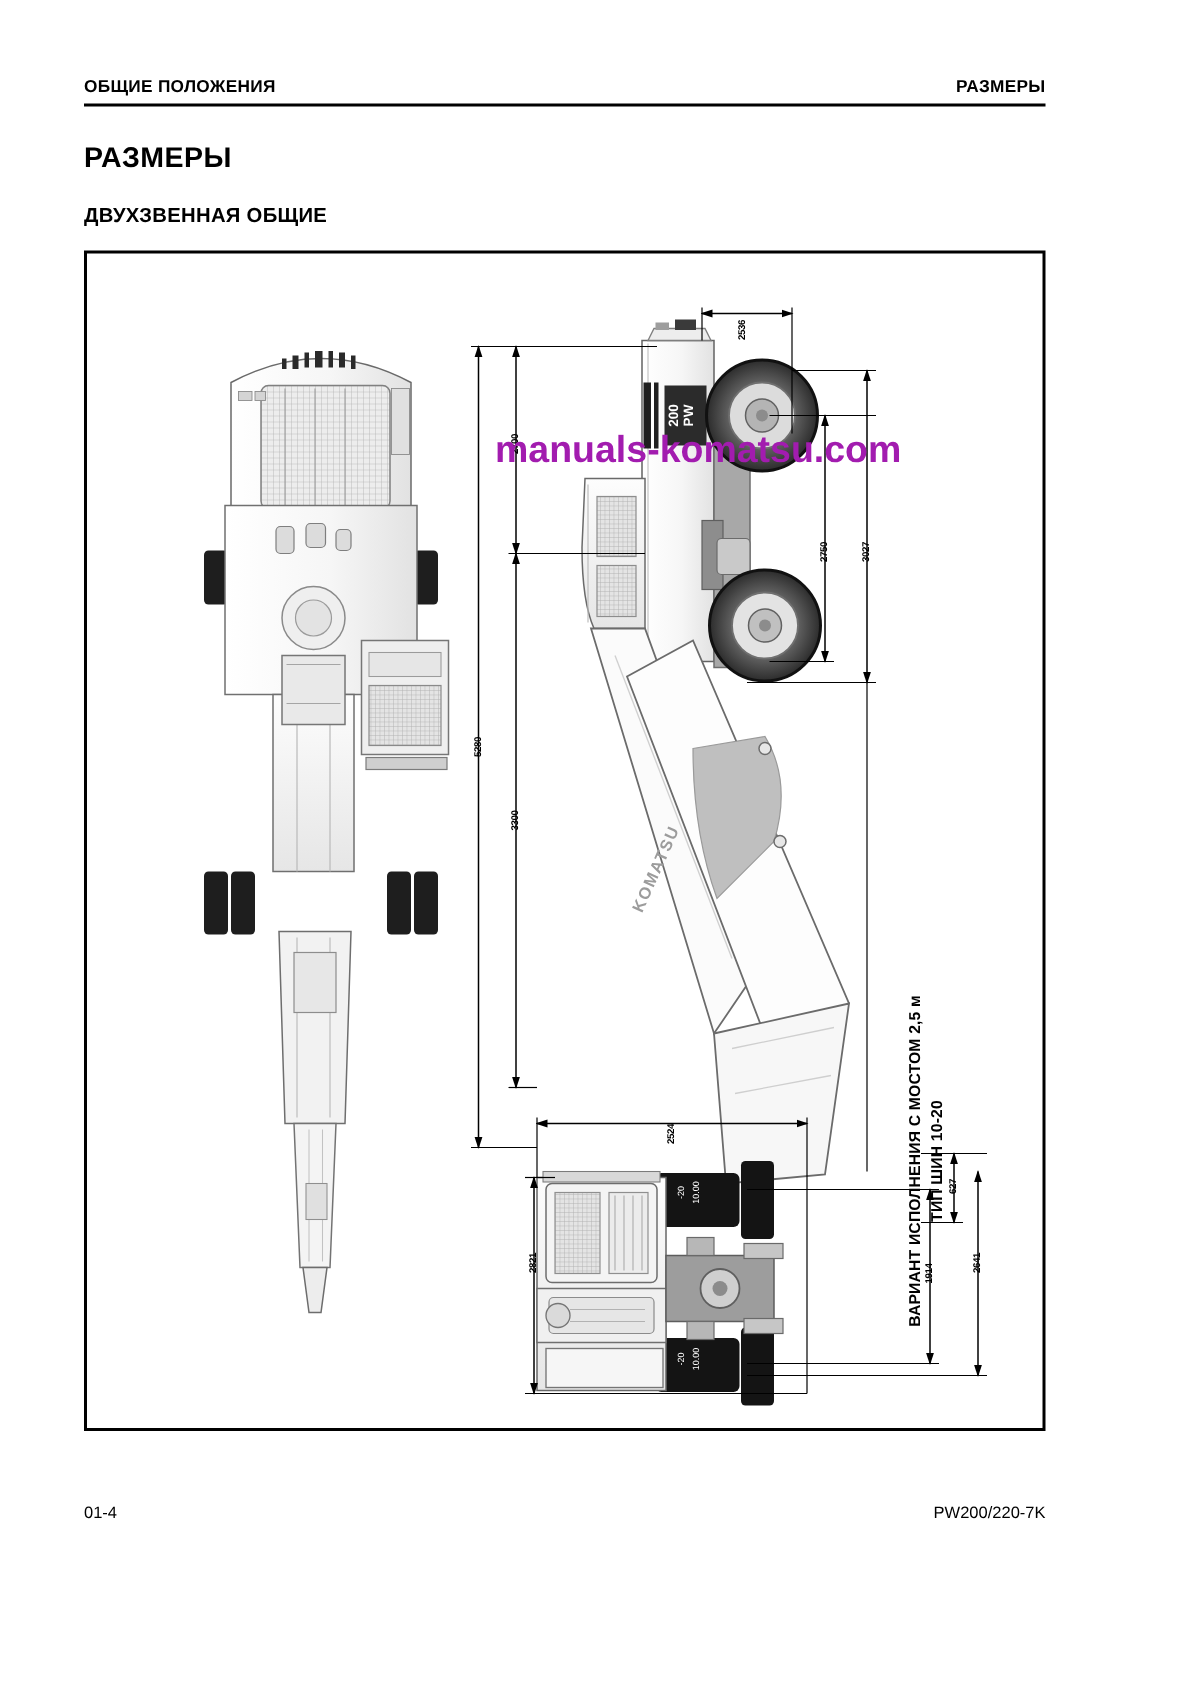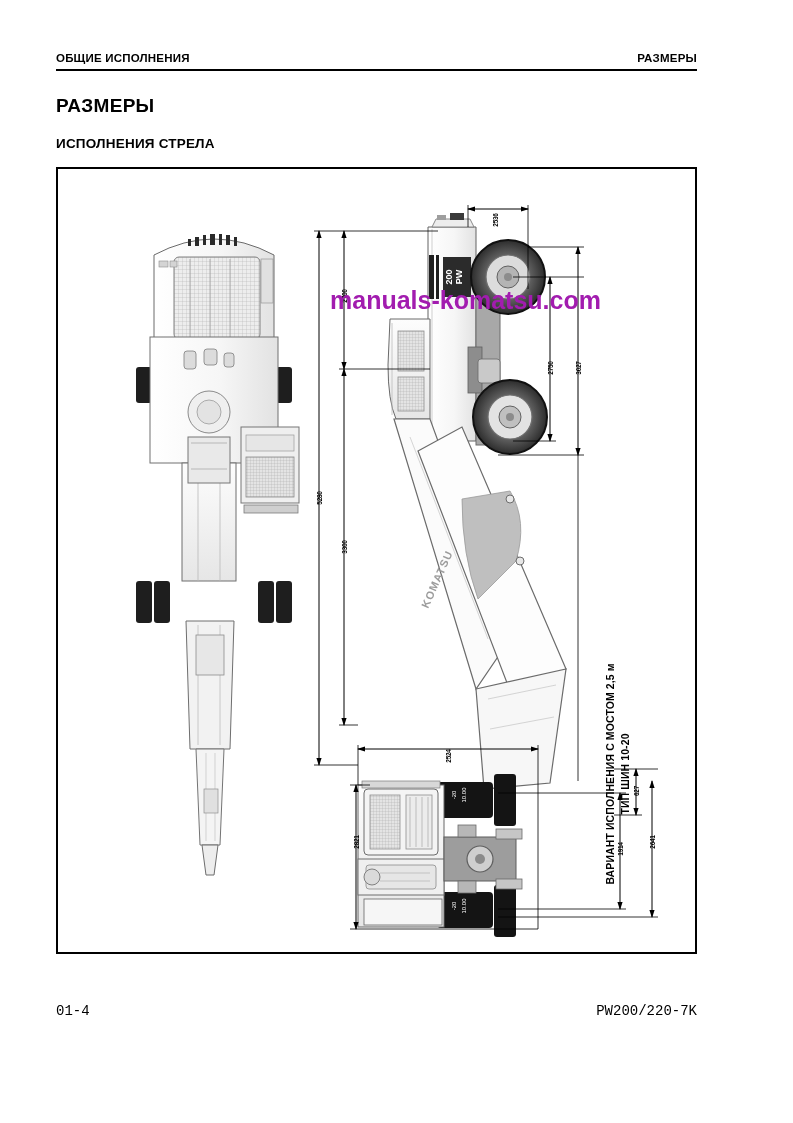--- a/index.html
+++ b/index.html
@@ -135,38 +135,37 @@
     position: absolute;
     left: 56px;
     top: 1003px;
     width: 641px;
     height: 22px;
   }
   #footer .ft-left,
   #footer .ft-right {
     position: absolute;
     top: 0;
-    font-size: 14px;
+    font-size: 11px;
     white-space: nowrap;
-    font-family: Liberation Mono, monospace;
   }
   #footer .ft-left { left: 0; }
   #footer .ft-right { right: 0; text-align: right; }
 </style>
 </head>
 <body>
 
 <div id="running-head">
-  <div class="rh-left">ОБЩИЕ ИСПОЛНЕНИЯ</div>
+  <div class="rh-left">ОБЩИЕ ПОЛОЖЕНИЯ</div>
   <div class="rh-right">РАЗМЕРЫ</div>
   <div class="rh-rule"></div>
 </div>
 
 <div id="page-title">РАЗМЕРЫ</div>
-<div id="section-subtitle">ИСПОЛНЕНИЯ СТРЕЛА</div>
+<div id="section-subtitle">ДВУХЗВЕННАЯ ОБЩИЕ</div>
 
 <div id="figure-frame">
 
   <svg id="figure-canvas" viewBox="0 0 637 783" preserveAspectRatio="none">
     <defs>
 
       <linearGradient id="bodyG" x1="0" y1="0" x2="1" y2="0">
         <stop offset="0" stop-color="#ffffff"></stop>
         <stop offset="0.55" stop-color="#f6f6f6"></stop>
         <stop offset="1" stop-color="#e2e2e2"></stop>

